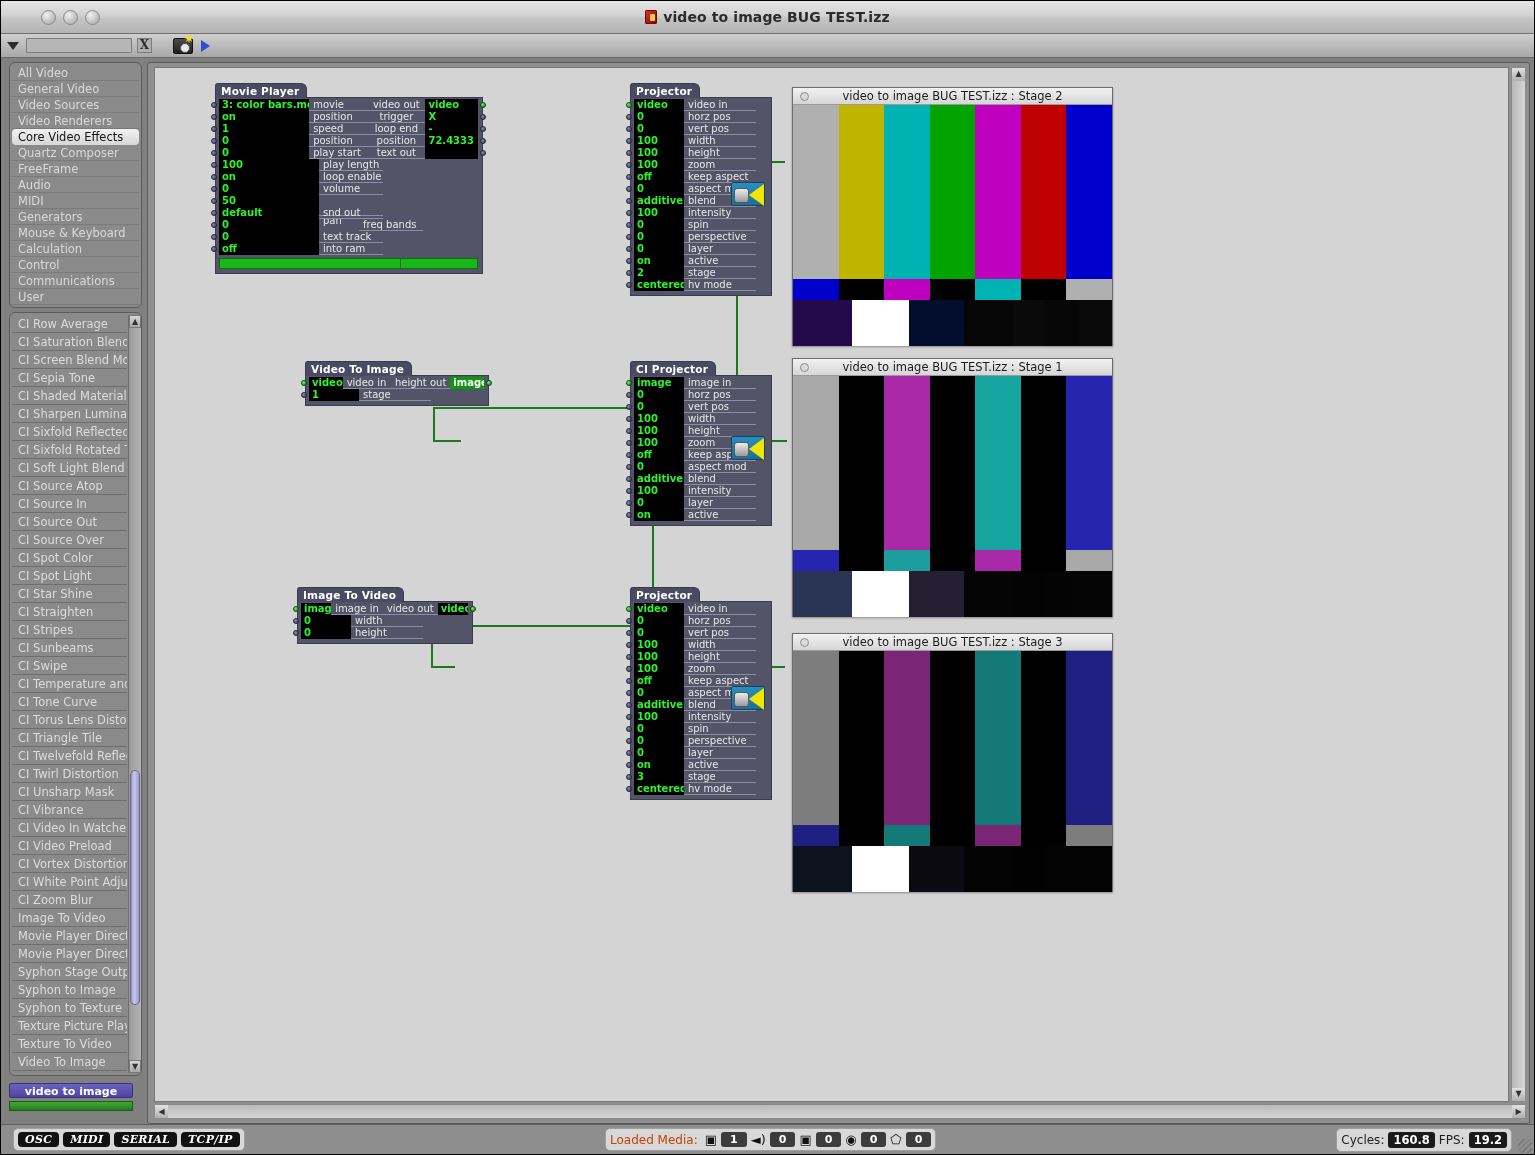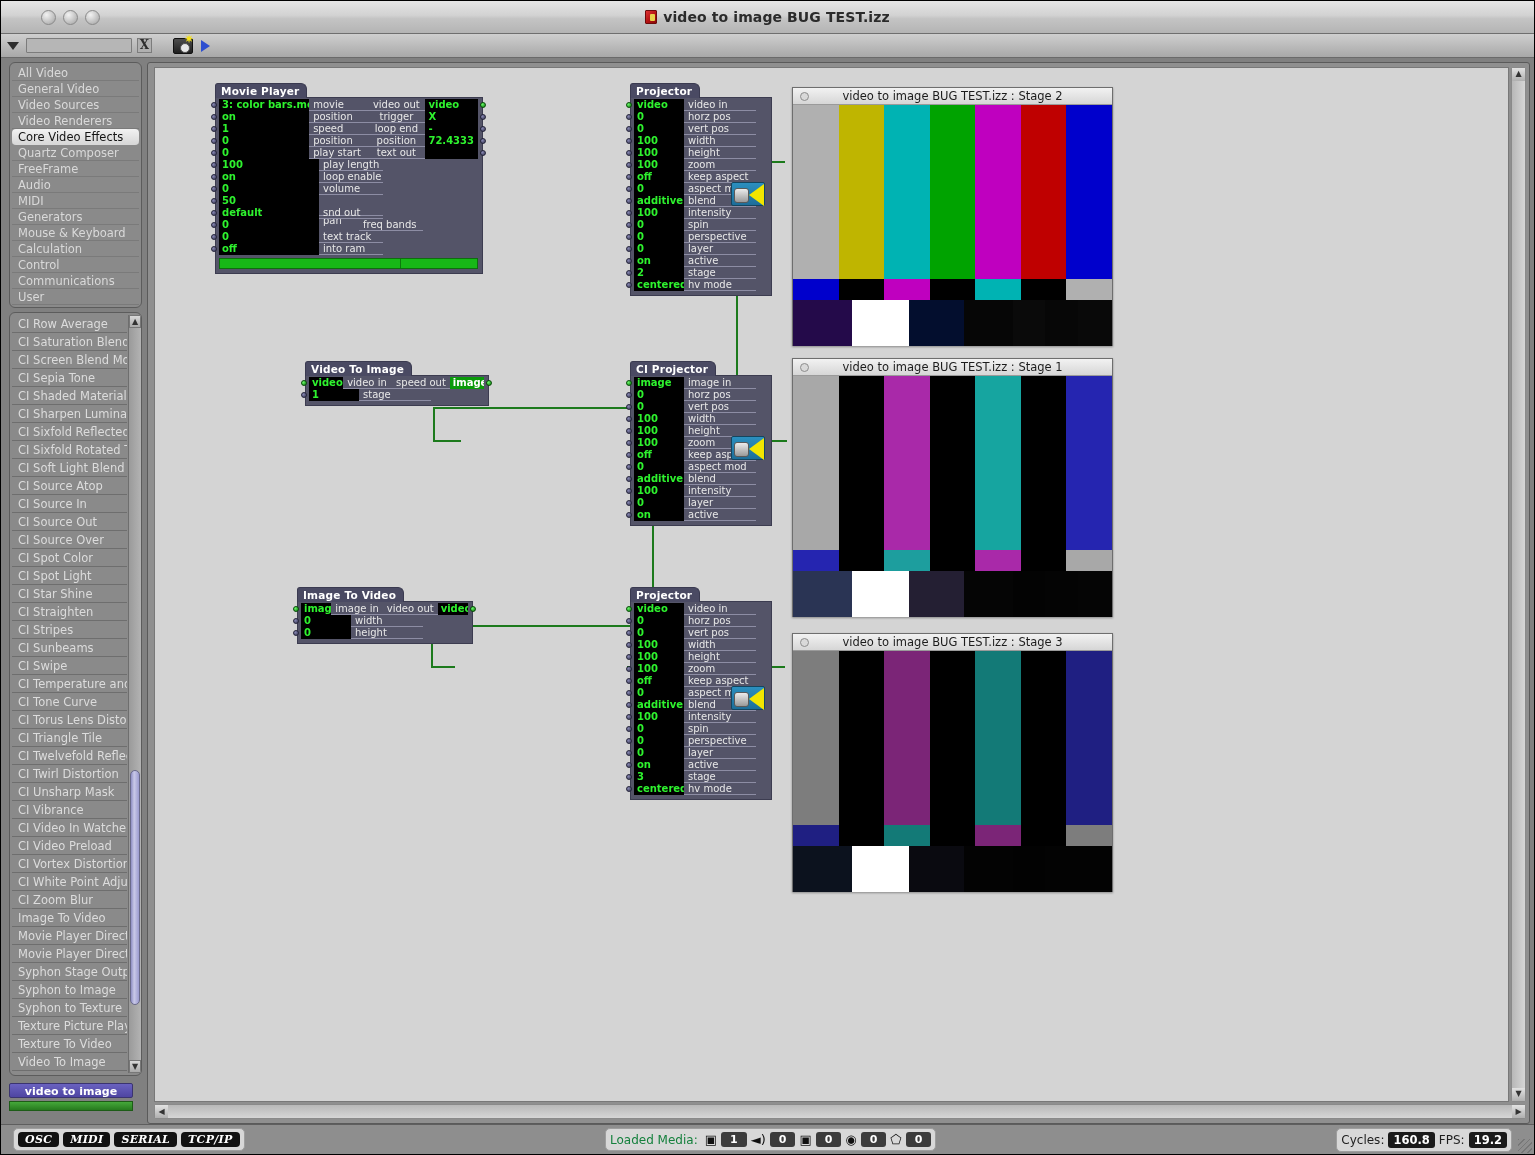--- a/index.html
+++ b/index.html
@@ -248,21 +248,21 @@
   }
   .pill-group{
     background:#d8d8d8; border:1px solid #9e9e9e; border-radius:5px;
     padding:3px 4px; display:flex; align-items:center; gap:4px;
   }
   .blk-pill{
     background:#111; color:#fff; border-radius:4px; padding:1px 7px;
     font-size:11px; font-weight:bold; font-style:italic;
     font-family:"DejaVu Serif",serif; letter-spacing:.3px;
   }
-  .lm-label{ font-size:12px; color:#15803d; margin-right:3px; }
+  .lm-label{ font-size:12px; color:#c2410c; margin-right:3px; }
   .lm-val{ background:#3c3c3c; color:#fff; border-radius:3px; padding:1px 9px;
     font-size:11px; font-weight:bold; }
   .lm-ico{ font-size:13px; color:#111; line-height:1; }
   .cyc-label{ font-size:12px;color:#1d1d1d; }
   .cyc-val{ background:#1a1a1a;color:#fff;border-radius:3px;padding:1px 5px;
     font-size:11.5px;font-weight:bold; }
   .grip{ position:absolute; right:2px; bottom:1px; width:14px;height:14px;
     background:repeating-linear-gradient(135deg,#777 0 1px,transparent 1px 4px); }
 </style>
 </head>
@@ -547,21 +547,21 @@
                   <span class="pval" style="width: 50px;">centered</span>
                   <span class="plab" style="width: 72px;">hv mode</span>
                 </div>
                 <div class="proj-ico" style="right: 6px; top: 84px;"></div>
               </div></div>
             <div class="node" style="left: 150px; top: 293px;"><div class="node-title">Video To Image</div><div class="node-body" style="width: 184px;">
                 <div class="prow">
                   <span class="pdot lit"></span>
                   <span class="pval" style="width: 50px;">video</span>
                   <span class="plab" style="width: 72px;">video in</span>
-                  <span class="plab r" style="width: 62px;">speed out</span>
+                  <span class="plab r" style="width: 62px;">height out</span>
                   <span class="pval hl" style="width: 50px;">image</span>
                   <span class="pdot out lit"></span>
                 </div>
                 <div class="prow">
                   <span class="pdot"></span>
                   <span class="pval" style="width: 50px;">1</span>
                   <span class="plab" style="width: 72px;">stage</span>
                 </div>
               </div></div>
             <div class="node" style="left: 475px; top: 293px;"><div class="node-title">CI Projector</div><div class="node-body" style="width: 142px;">

